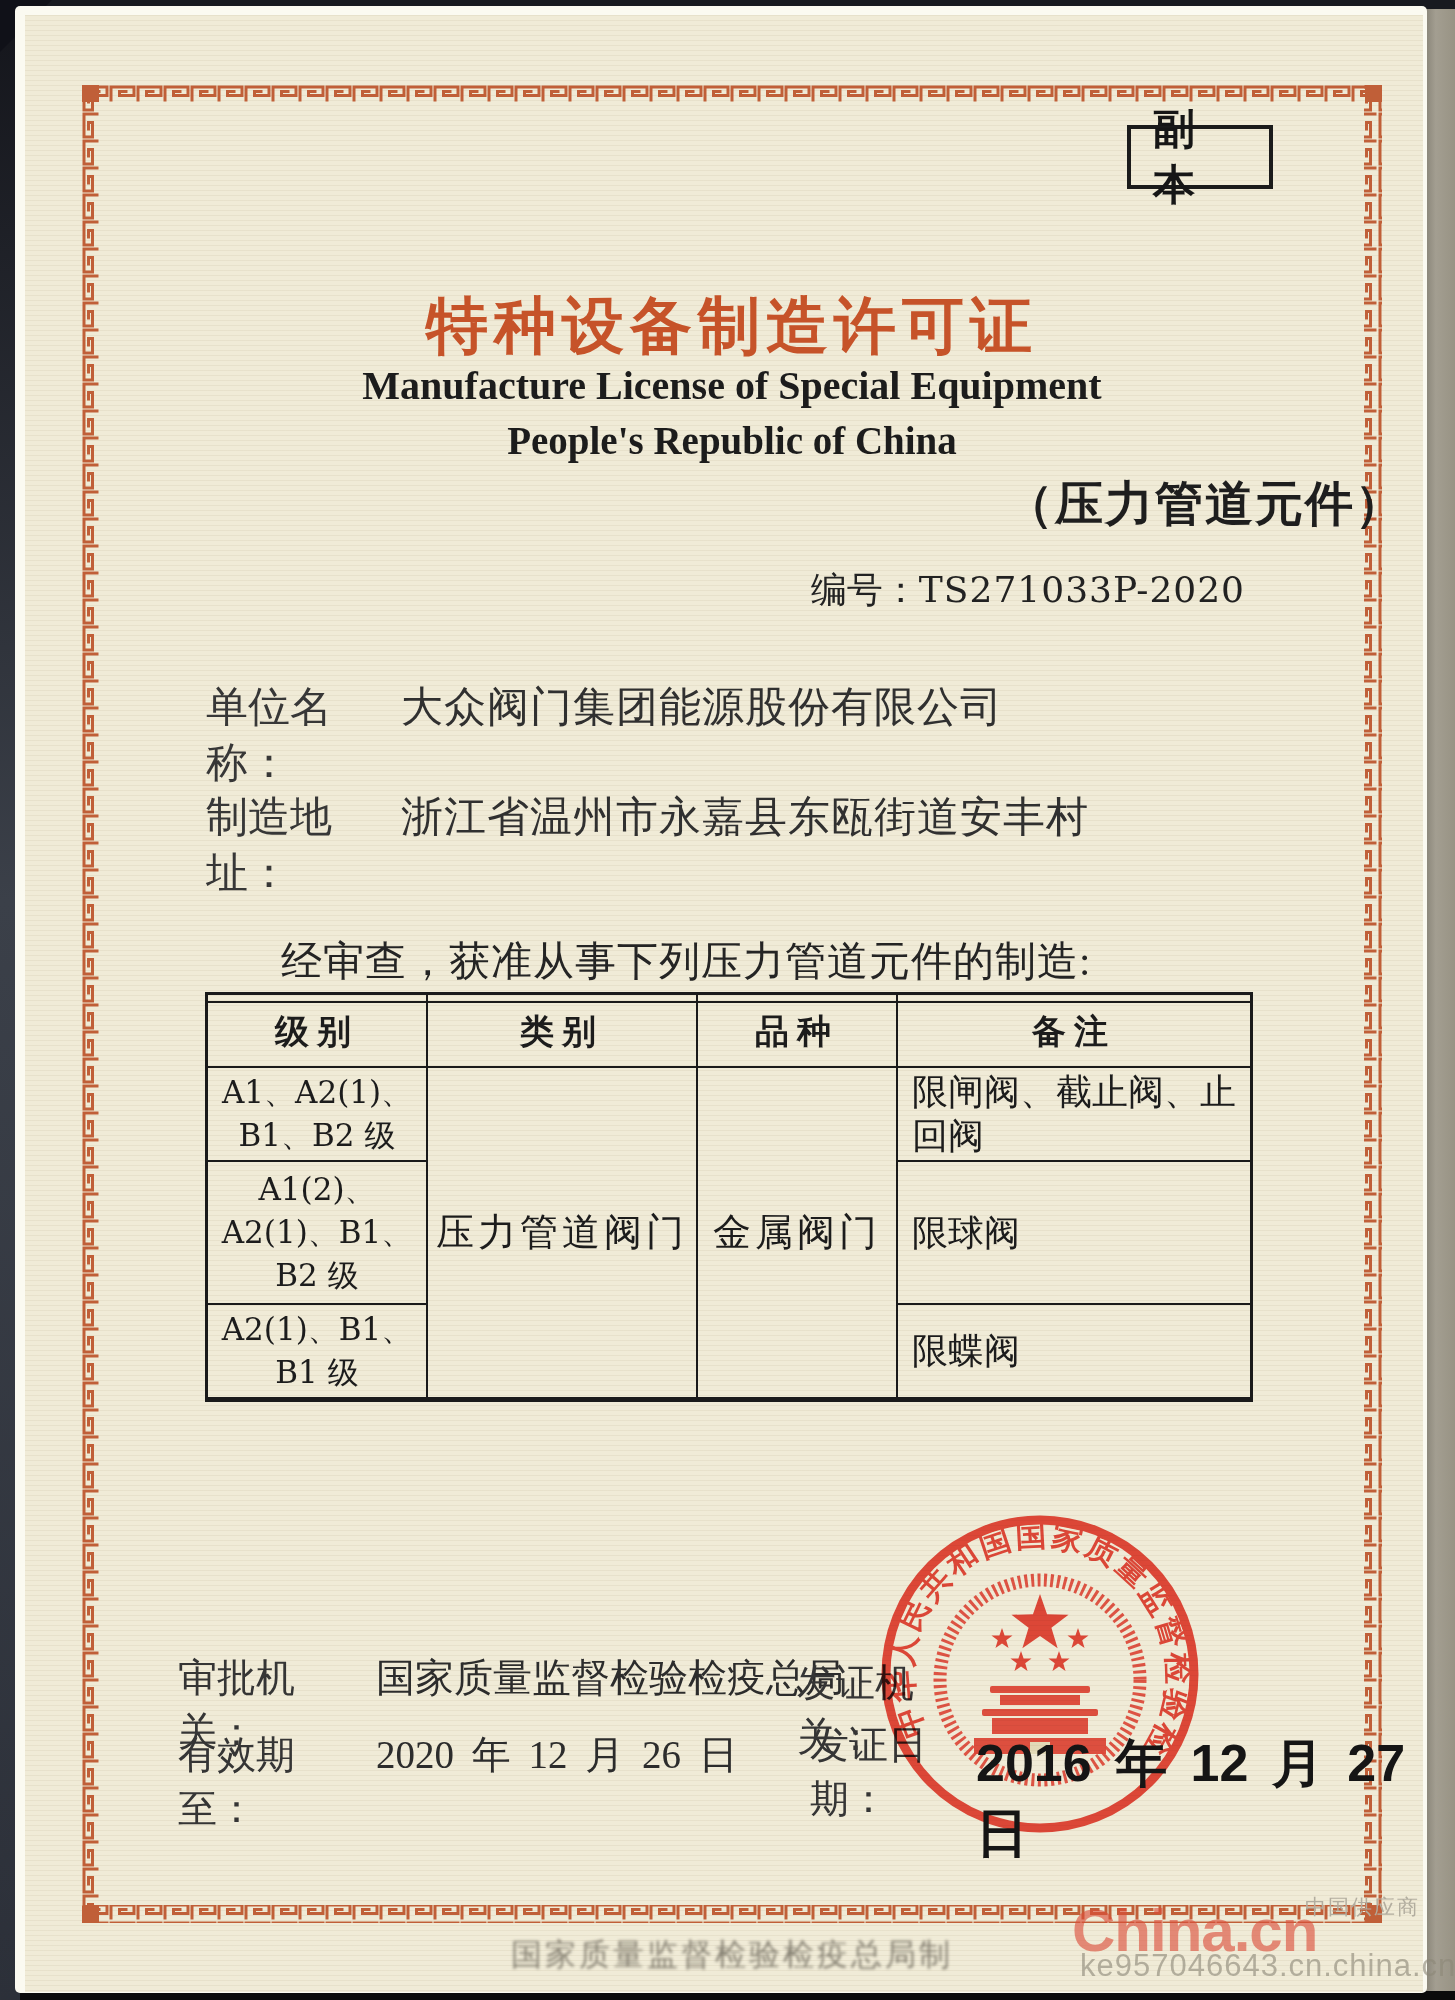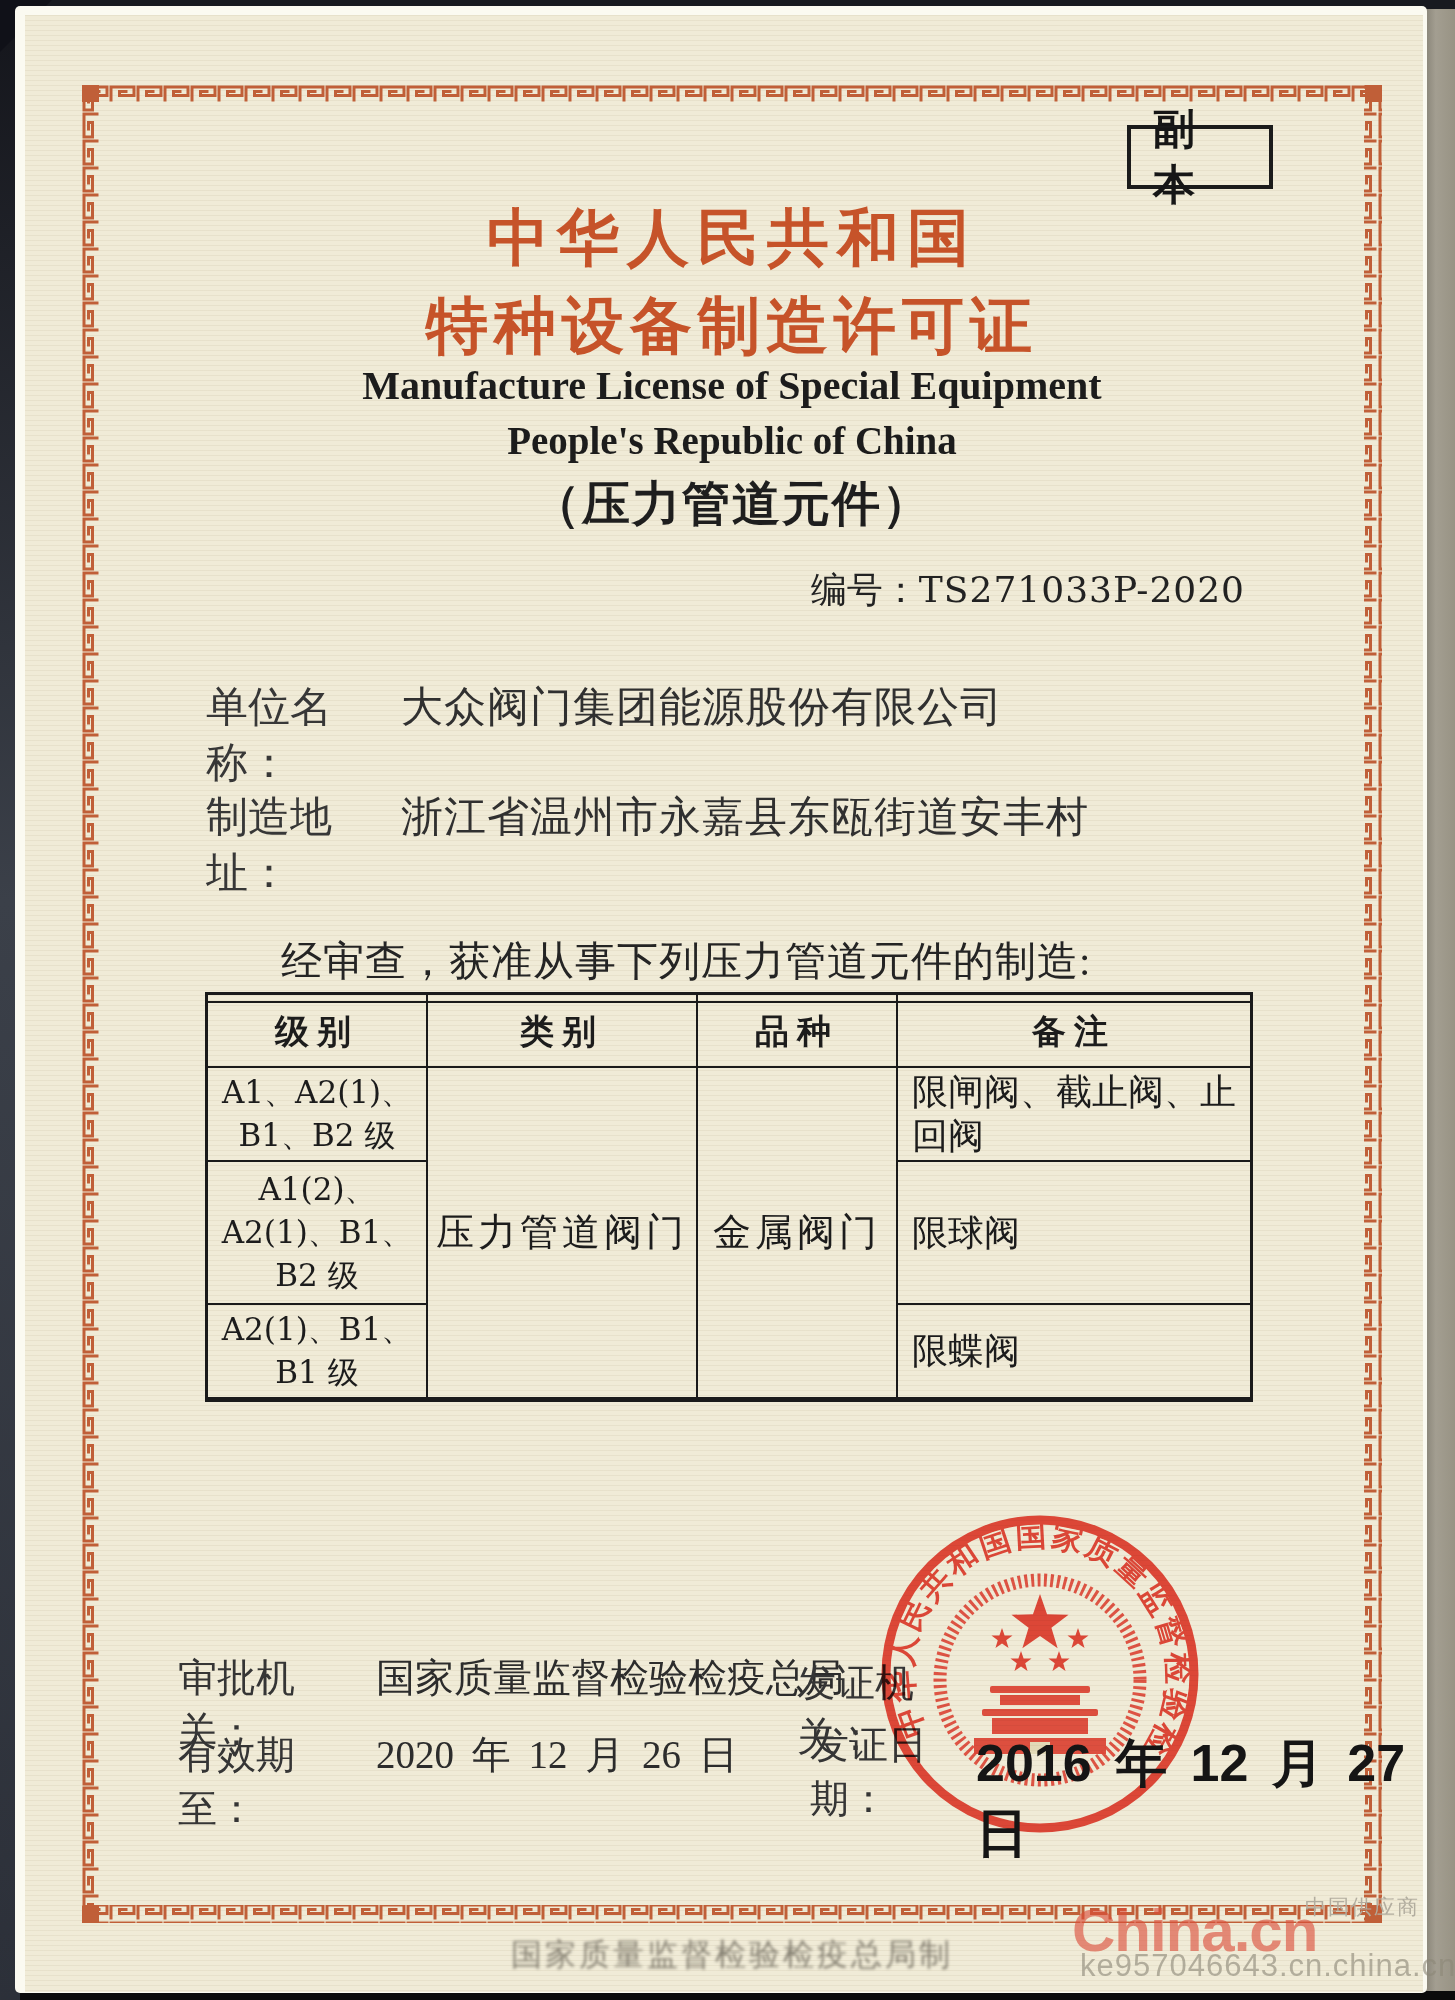--- a/index.html
+++ b/index.html
@@ -18,21 +18,21 @@
   
   .copy-box{left:1127px;top:125px;width:146px;height:64px;border:4px solid #1b1b1b;
             display:flex;align-items:center;justify-content:center;
             font-size:42px;font-weight:700;color:#161616;letter-spacing:24px;padding-left:22px;box-sizing:border-box;font-family:Liberation Mono, monospace;}
   
   .cline{left:82px;width:1300px;text-align:center;color:#c65329;font-weight:700;}
   .t1{top:196px;font-size:62px;letter-spacing:8px;}
   .t2{top:284px;font-size:62px;letter-spacing:6px;}
   .e1{top:362px;left:82px;width:1300px;text-align:center;font-size:40px;font-weight:700;color:#1c1c1c;}
   .e2{top:418px;left:82px;width:1300px;text-align:center;font-size:39px;font-weight:700;color:#1c1c1c;}
-  .scope{top:472px;left:82px;width:1300px;text-align:center;font-size:48px;color:#1e1e1e;letter-spacing:2px;font-weight:600;}
+  .scope{top:472px;left:82px;width:1300px;text-align:right;font-size:48px;color:#1e1e1e;letter-spacing:2px;font-weight:600;padding-left:23px;}
   .licno{top:566px;left:82px;width:1163px;text-align:right;font-size:36px;color:#222;}
   .licno .v{font-family:"DejaVu Serif",serif;letter-spacing:1px;}
   
   .field{color:#373737;font-size:42px;display:flex;}
   .f-name{left:206px;top:679px;}
   .f-addr{left:206px;top:789px;}
   .field .lab{width:195px;}
   .field .val{color:#303030;letter-spacing:1px;}
   .note{left:281px;top:934px;font-size:41px;color:#242424;letter-spacing:1px;}
   
@@ -96,21 +96,20 @@
     <rect x="0" y="0" width="17" height="17" fill="#c05f38"></rect>
     <rect x="1283" y="0" width="17" height="17" fill="#c05f38"></rect>
     <rect x="0" y="1821" width="17" height="17" fill="#c05f38"></rect>
     <rect x="1283" y="1821" width="17" height="17" fill="#c05f38"></rect>
   </svg>
 
   <div class="abs copy-box">
     <span>副 本</span>
   </div>
 
-  <div class="abs cline t1">中华人民共和国</div>
   <div class="abs cline t2">特种设备制造许可证</div>
   <div class="abs e1">Manufacture License of Special Equipment</div>
   <div class="abs e2">People's Republic of China</div>
   <div class="abs scope">（压力管道元件）</div>
 
   <div class="abs licno">
     <span>编号：</span><span class="v">TS271033P-2020</span>
   </div>
 
   <div class="abs field f-name">

